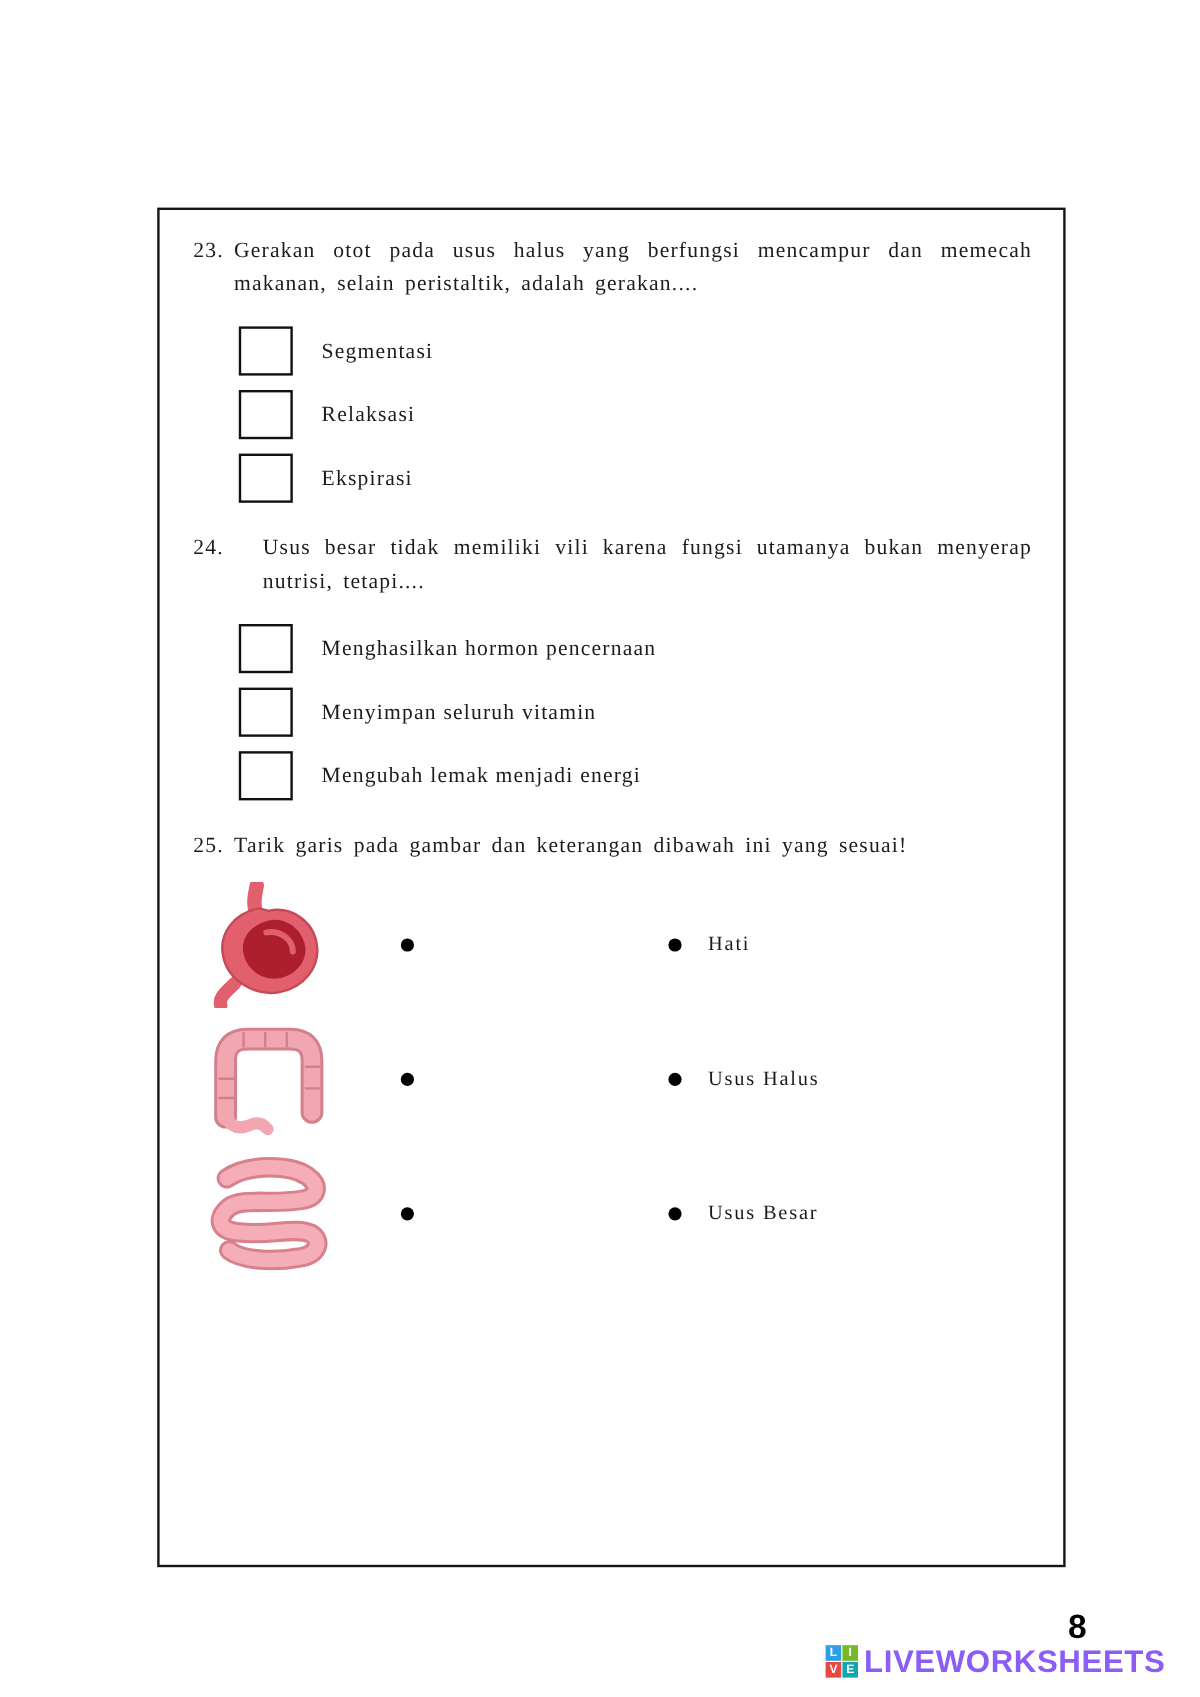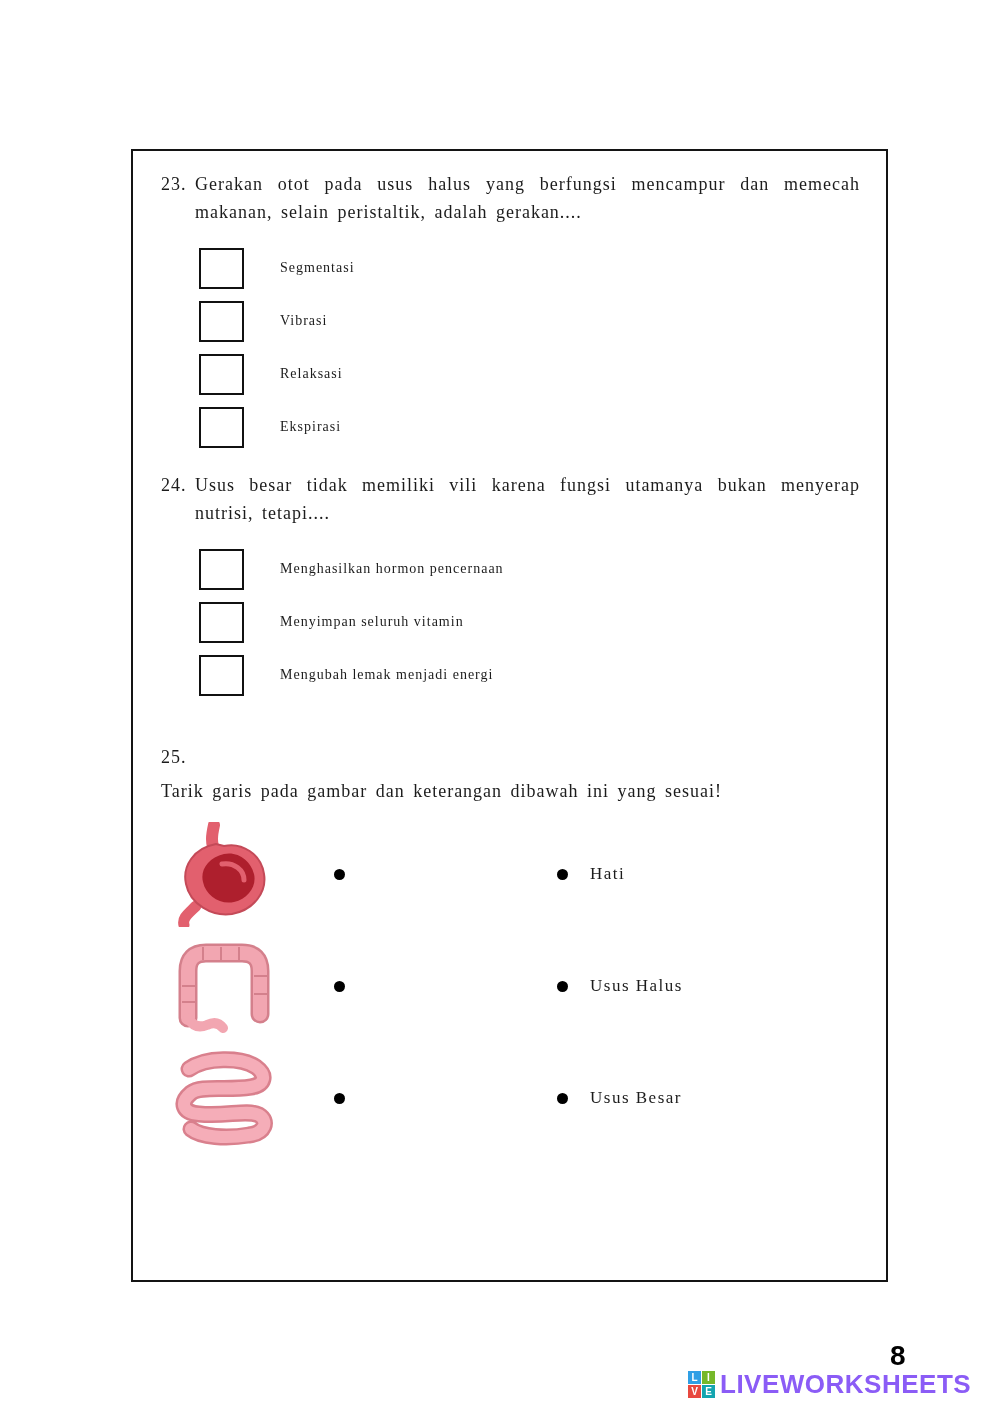--- a/index.html
+++ b/index.html
@@ -1,36 +1,36 @@
 <!DOCTYPE html>
 <html><head>
 <meta charset="utf-8">
 <style>
   * { margin:0; padding:0; box-sizing:border-box; }
   html,body { width:1000px; height:1414px; background:#ffffff; }
   body { position:relative; font-family:"Liberation Serif", serif; color:#1c1c1c; }
 
   .frame {
-    position:absolute; left:131px; top:149px; width:757px; height:1133px;
+    position:absolute; left:131px; top:173px; width:757px; height:1133px;
     border:2px solid #141414; padding:20px 26px 0 28px;
   }
 
   .question { display:flex; font-size:18px; line-height:1.55; letter-spacing:1px; }
   .q-num { flex:0 0 34px; }
   .q-text { flex:1; text-align:justify; word-spacing:3px; }
 
   .options { margin:21px 0 24px 38px; }
   .option-row { display:flex; align-items:center; height:41px; margin-bottom:12px; }
   .checkbox {
     width:45px; height:41px; border:2px solid #111; background:#fff; flex:0 0 45px;
   }
-  .option-label { margin-left:36px; font-size:14px; letter-spacing:1px; }
+  .option-label { margin-left:24px; font-size:18px; letter-spacing:1px; }
 
-  .q24 { margin-top:5px; }
-  .q25 { margin-top:48px;flex-direction:column; }
+  .q24 { margin-top:5px;gap:24px; }
+  .q25 { margin-top:24px; }
 
   .match-area { margin-top:16px; }
   .match-row { display:flex; align-items:center; height:106px; margin-bottom:6px; }
   .organ-cell { width:125px; display:flex; justify-content:center; align-items:center; }
   .dot { width:11px; height:11px; border-radius:50%; background:#000; flex:0 0 11px; }
   .dot-left  { margin-left:48px; }
   .dot-right { margin-left:212px; }
   .match-label { margin-left:22px; font-size:17px; letter-spacing:1.5px; }
 
   .page-num {
@@ -58,24 +58,20 @@
 <div class="frame">
 
   <div class="question">
     <span class="q-num">23.</span>
     <span class="q-text">Gerakan otot pada usus halus yang berfungsi mencampur dan memecah makanan, selain peristaltik, adalah gerakan....</span>
   </div>
   <div class="options">
     <div class="option-row">
       <span class="checkbox"></span>
       <span class="option-label">Segmentasi</span>
-    </div>
-    <div class="option-row">
-      <span class="checkbox"></span>
-      <span class="option-label">Vibrasi</span>
     </div>
     <div class="option-row">
       <span class="checkbox"></span>
       <span class="option-label">Relaksasi</span>
     </div>
     <div class="option-row">
       <span class="checkbox"></span>
       <span class="option-label">Ekspirasi</span>
     </div>
   </div>

